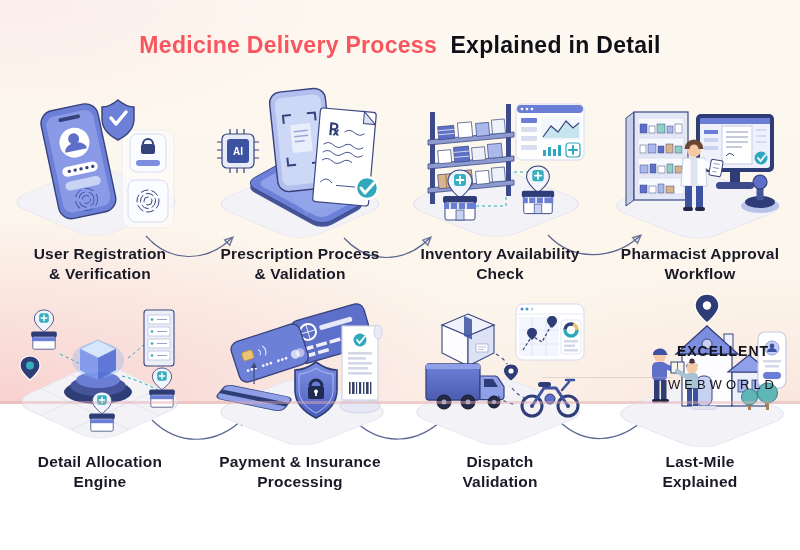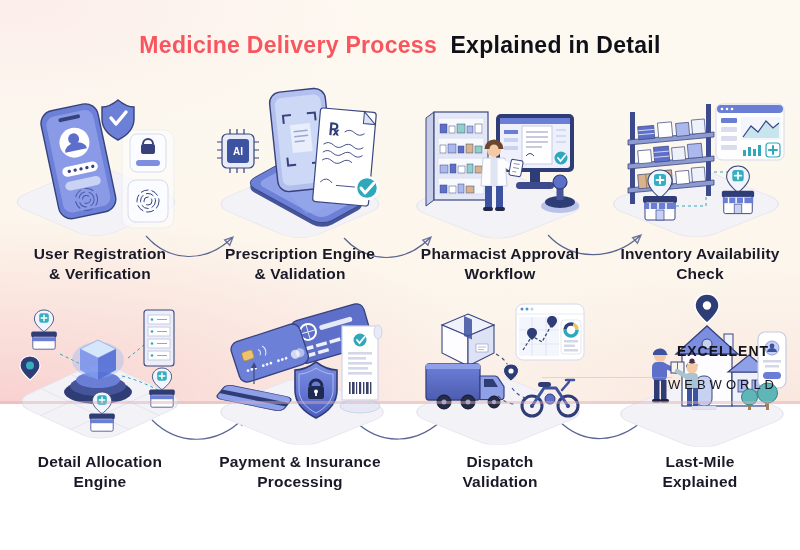--- a/index.html
+++ b/index.html
@@ -160,22 +160,115 @@
             <path d="M112,78 q5,-4 10,0 t10,0 t10,0"></path>
             <path d="M112,100 q6,-7 12,0 M128,102 h26"></path>
           </g>
         </g>
         <g>
           <circle cx="157" cy="104" r="11" fill="#2fa8bc" stroke="#fff" stroke-width="2.5"></circle>
           <path d="M151,104 l4,5 l9,-10" stroke="#fff" stroke-width="3" fill="none" stroke-linecap="round" stroke-linejoin="round"></path>
         </g>
       </svg>
       <div class="label">
-        <span>Prescription Engine</span>
+        <span>Prescription Process</span>
         <span>&amp; Validation</span>
+      </div>
+    </div>
+
+    <div class="cell">
+      <svg class="illus" viewBox="0 0 180 160">
+        <g transform="translate(86,120)">
+            <rect x="-48" y="-48" width="96" height="96" rx="20" transform="scale(1.38,0.55) rotate(45)" fill="#f3f2f7" stroke="#e6e4ee"></rect>
+          </g>
+        <g>
+          <rect x="20" y="28" width="5" height="92" fill="#3d4b8c"></rect>
+          <rect x="96" y="20" width="5" height="92" fill="#3d4b8c"></rect>
+          <g fill="#8e9bd0" stroke="#3a4780" stroke-width=".8">
+            <polygon points="18,56 104,48 104,53 18,61"></polygon>
+            <polygon points="18,80 104,72 104,77 18,85"></polygon>
+            <polygon points="18,104 104,96 104,101 18,109"></polygon>
+          </g>
+          <g transform="rotate(-5 60 45)" stroke="#3a4780" stroke-width=".7">
+            <rect x="28" y="40" width="16" height="13" fill="#5d6fc8"></rect>
+              <path d="M28,44 h16 M28,48 h16" stroke="#fff"></path>
+            <rect x="48" y="38" width="14" height="15" fill="#fff"></rect>
+            <rect x="66" y="40" width="13" height="13" fill="#aab8ec"></rect>
+            <rect x="82" y="38" width="13" height="14" fill="#eef1fa"></rect>
+          </g>
+          <g transform="rotate(-5 60 69)" stroke="#3a4780" stroke-width=".7">
+            <rect x="28" y="64" width="13" height="13" fill="#fff"></rect>
+            <rect x="44" y="62" width="15" height="15" fill="#5d6fc8"></rect>
+              <path d="M44,67 h15 M44,72 h15" stroke="#fff"></path>
+            <rect x="62" y="64" width="13" height="13" fill="#eef1fa"></rect>
+            <rect x="78" y="62" width="14" height="14" fill="#aab8ec"></rect>
+          </g>
+          <g transform="rotate(-5 60 93)" stroke="#3a4780" stroke-width=".7">
+            <rect x="28" y="88" width="16" height="14" fill="#d9b38c"></rect>
+              <path d="M36,88 v14" stroke="#8a6a45"></path>
+            <rect x="48" y="86" width="14" height="15" fill="#d9b38c"></rect>
+              <path d="M55,86 v15" stroke="#8a6a45"></path>
+            <rect x="66" y="88" width="13" height="13" fill="#fff"></rect>
+            <rect x="82" y="86" width="13" height="14" fill="#eef1fa"></rect>
+          </g>
+        </g>
+        <g>
+          <rect x="106" y="20" width="68" height="56" rx="6" fill="#fefeff" stroke="#d5d9ec"></rect>
+          <rect x="107" y="21" width="66" height="8" rx="4" fill="#6b7ed6"></rect>
+          <g fill="#fff">
+              <circle cx="112" cy="25" r="1.3"></circle>
+              <circle cx="117" cy="25" r="1.3"></circle>
+              <circle cx="122" cy="25" r="1.3"></circle>
+            </g>
+          <g>
+              <rect x="111" y="34" width="16" height="5" rx="1" fill="#6b7ed6"></rect>
+              <rect x="111" y="43" width="16" height="5" rx="1" fill="#d9ddef"></rect>
+              <rect x="111" y="52" width="16" height="5" rx="1" fill="#d9ddef"></rect>
+              <rect x="111" y="61" width="16" height="5" rx="1" fill="#d9ddef"></rect>
+            </g>
+          <rect x="131" y="33" width="40" height="23" fill="#f3f6fc"></rect>
+          <path d="M133,53 L141,42 L148,48 L156,37 L163,44 L169,39 V54 H133 Z" fill="#bfe0ea" opacity=".85"></path>
+          <path d="M133,53 L141,42 L148,48 L156,37 L163,44 L169,39" stroke="#3a4780" stroke-width="1.2" fill="none"></path>
+          <g fill="#2fa8bc">
+              <rect x="133" y="66" width="3" height="6"></rect>
+              <rect x="138" y="63" width="3" height="9"></rect>
+              <rect x="143" y="65" width="3" height="7"></rect>
+              <rect x="148" y="61" width="3" height="11"></rect>
+            </g>
+          <rect x="156" y="59" width="14" height="14" rx="3" fill="#fff" stroke="#2fa8bc" stroke-width="1.2"></rect>
+          <path d="M163,62 v8 M159,66 h8" stroke="#2fa8bc" stroke-width="2" stroke-linecap="round"></path>
+        </g>
+        <g stroke="#2fa8bc" stroke-width="1" stroke-dasharray="3 3" fill="none">
+          <path d="M104,88 H118 V96"></path>
+          <path d="M66,122 H96 V112"></path>
+        </g>
+        <g transform="translate(50,128)">
+          <path d="M0,-42 C7,-42 12,-37 12,-31 C12,-23 0,-14 0,-14 C0,-14 -12,-23 -12,-31 C-12,-37 -7,-42 0,-42 Z" fill="#f2f5fd" stroke="#3a4780" stroke-width="1.1"></path>
+          <rect x="-6" y="-38" width="12" height="12" rx="3" fill="#35aebe"></rect>
+          <path d="M0,-35.5 v7 M-3.5,-32 h7" stroke="#fff" stroke-width="1.8" stroke-linecap="round"></path>
+          <rect x="-17" y="-16" width="34" height="7" rx="2" fill="#2f3d76"></rect>
+          <rect x="-15" y="-10" width="30" height="18" rx="2" fill="#fff" stroke="#3a4780" stroke-width="1"></rect>
+          <rect x="-16" y="-9" width="32" height="6" fill="#6b7ed6"></rect>
+            <path d="M-10,-9 v6 M-2,-9 v6 M6,-9 v6" stroke="#fff" stroke-width="1.5"></path>
+          <rect x="-4" y="-2" width="8" height="10" fill="#c7d1f2" stroke="#3a4780" stroke-width=".7"></rect>
+        </g>
+        <g transform="translate(128,122) scale(.95)">
+          <path d="M0,-42 C7,-42 12,-37 12,-31 C12,-23 0,-14 0,-14 C0,-14 -12,-23 -12,-31 C-12,-37 -7,-42 0,-42 Z" fill="#f2f5fd" stroke="#3a4780" stroke-width="1.1"></path>
+          <rect x="-6" y="-38" width="12" height="12" rx="3" fill="#35aebe"></rect>
+          <path d="M0,-35.5 v7 M-3.5,-32 h7" stroke="#fff" stroke-width="1.8" stroke-linecap="round"></path>
+          <rect x="-17" y="-16" width="34" height="7" rx="2" fill="#2f3d76"></rect>
+          <rect x="-15" y="-10" width="30" height="18" rx="2" fill="#fff" stroke="#3a4780" stroke-width="1"></rect>
+          <rect x="-16" y="-9" width="32" height="6" fill="#6b7ed6"></rect>
+            <path d="M-10,-9 v6 M-2,-9 v6 M6,-9 v6" stroke="#fff" stroke-width="1.5"></path>
+          <rect x="-4" y="-2" width="8" height="10" fill="#c7d1f2" stroke="#3a4780" stroke-width=".7"></rect>
+        </g>
+      </svg>
+      <div class="label">
+        <span>Inventory Availability</span>
+        <span>Check</span>
       </div>
     </div>
 
     <div class="cell">
       <svg class="illus" viewBox="0 0 180 160">
         <g transform="translate(88,122)">
             <rect x="-48" y="-48" width="96" height="96" rx="20" transform="scale(1.36,0.54) rotate(45)" fill="#f3f2f7" stroke="#e6e4ee"></rect>
           </g>
         <g>
           <polygon points="16,34 24,28 24,116 16,122" fill="#c7cde6" stroke="#3a4780" stroke-width="1"></polygon>
@@ -250,113 +343,20 @@
           <ellipse cx="0" cy="4" rx="15" ry="6" fill="#2f3d76"></ellipse>
           <rect x="-3.5" y="-12" width="7" height="14" fill="#46549a"></rect>
           <circle cx="0" cy="-16" r="7" fill="#5d6fc8" stroke="#2f3d76" stroke-width="1.2"></circle>
         </g>
       </svg>
       <div class="label">
         <span>Pharmacist Approval</span>
         <span>Workflow</span>
       </div>
     </div>
-
-    <div class="cell">
-      <svg class="illus" viewBox="0 0 180 160">
-        <g transform="translate(86,120)">
-            <rect x="-48" y="-48" width="96" height="96" rx="20" transform="scale(1.38,0.55) rotate(45)" fill="#f3f2f7" stroke="#e6e4ee"></rect>
-          </g>
-        <g>
-          <rect x="20" y="28" width="5" height="92" fill="#3d4b8c"></rect>
-          <rect x="96" y="20" width="5" height="92" fill="#3d4b8c"></rect>
-          <g fill="#8e9bd0" stroke="#3a4780" stroke-width=".8">
-            <polygon points="18,56 104,48 104,53 18,61"></polygon>
-            <polygon points="18,80 104,72 104,77 18,85"></polygon>
-            <polygon points="18,104 104,96 104,101 18,109"></polygon>
-          </g>
-          <g transform="rotate(-5 60 45)" stroke="#3a4780" stroke-width=".7">
-            <rect x="28" y="40" width="16" height="13" fill="#5d6fc8"></rect>
-              <path d="M28,44 h16 M28,48 h16" stroke="#fff"></path>
-            <rect x="48" y="38" width="14" height="15" fill="#fff"></rect>
-            <rect x="66" y="40" width="13" height="13" fill="#aab8ec"></rect>
-            <rect x="82" y="38" width="13" height="14" fill="#eef1fa"></rect>
-          </g>
-          <g transform="rotate(-5 60 69)" stroke="#3a4780" stroke-width=".7">
-            <rect x="28" y="64" width="13" height="13" fill="#fff"></rect>
-            <rect x="44" y="62" width="15" height="15" fill="#5d6fc8"></rect>
-              <path d="M44,67 h15 M44,72 h15" stroke="#fff"></path>
-            <rect x="62" y="64" width="13" height="13" fill="#eef1fa"></rect>
-            <rect x="78" y="62" width="14" height="14" fill="#aab8ec"></rect>
-          </g>
-          <g transform="rotate(-5 60 93)" stroke="#3a4780" stroke-width=".7">
-            <rect x="28" y="88" width="16" height="14" fill="#d9b38c"></rect>
-              <path d="M36,88 v14" stroke="#8a6a45"></path>
-            <rect x="48" y="86" width="14" height="15" fill="#d9b38c"></rect>
-              <path d="M55,86 v15" stroke="#8a6a45"></path>
-            <rect x="66" y="88" width="13" height="13" fill="#fff"></rect>
-            <rect x="82" y="86" width="13" height="14" fill="#eef1fa"></rect>
-          </g>
-        </g>
-        <g>
-          <rect x="106" y="20" width="68" height="56" rx="6" fill="#fefeff" stroke="#d5d9ec"></rect>
-          <rect x="107" y="21" width="66" height="8" rx="4" fill="#6b7ed6"></rect>
-          <g fill="#fff">
-              <circle cx="112" cy="25" r="1.3"></circle>
-              <circle cx="117" cy="25" r="1.3"></circle>
-              <circle cx="122" cy="25" r="1.3"></circle>
-            </g>
-          <g>
-              <rect x="111" y="34" width="16" height="5" rx="1" fill="#6b7ed6"></rect>
-              <rect x="111" y="43" width="16" height="5" rx="1" fill="#d9ddef"></rect>
-              <rect x="111" y="52" width="16" height="5" rx="1" fill="#d9ddef"></rect>
-              <rect x="111" y="61" width="16" height="5" rx="1" fill="#d9ddef"></rect>
-            </g>
-          <rect x="131" y="33" width="40" height="23" fill="#f3f6fc"></rect>
-          <path d="M133,53 L141,42 L148,48 L156,37 L163,44 L169,39 V54 H133 Z" fill="#bfe0ea" opacity=".85"></path>
-          <path d="M133,53 L141,42 L148,48 L156,37 L163,44 L169,39" stroke="#3a4780" stroke-width="1.2" fill="none"></path>
-          <g fill="#2fa8bc">
-              <rect x="133" y="66" width="3" height="6"></rect>
-              <rect x="138" y="63" width="3" height="9"></rect>
-              <rect x="143" y="65" width="3" height="7"></rect>
-              <rect x="148" y="61" width="3" height="11"></rect>
-            </g>
-          <rect x="156" y="59" width="14" height="14" rx="3" fill="#fff" stroke="#2fa8bc" stroke-width="1.2"></rect>
-          <path d="M163,62 v8 M159,66 h8" stroke="#2fa8bc" stroke-width="2" stroke-linecap="round"></path>
-        </g>
-        <g stroke="#2fa8bc" stroke-width="1" stroke-dasharray="3 3" fill="none">
-          <path d="M104,88 H118 V96"></path>
-          <path d="M66,122 H96 V112"></path>
-        </g>
-        <g transform="translate(50,128)">
-          <path d="M0,-42 C7,-42 12,-37 12,-31 C12,-23 0,-14 0,-14 C0,-14 -12,-23 -12,-31 C-12,-37 -7,-42 0,-42 Z" fill="#f2f5fd" stroke="#3a4780" stroke-width="1.1"></path>
-          <rect x="-6" y="-38" width="12" height="12" rx="3" fill="#35aebe"></rect>
-          <path d="M0,-35.5 v7 M-3.5,-32 h7" stroke="#fff" stroke-width="1.8" stroke-linecap="round"></path>
-          <rect x="-17" y="-16" width="34" height="7" rx="2" fill="#2f3d76"></rect>
-          <rect x="-15" y="-10" width="30" height="18" rx="2" fill="#fff" stroke="#3a4780" stroke-width="1"></rect>
-          <rect x="-16" y="-9" width="32" height="6" fill="#6b7ed6"></rect>
-            <path d="M-10,-9 v6 M-2,-9 v6 M6,-9 v6" stroke="#fff" stroke-width="1.5"></path>
-          <rect x="-4" y="-2" width="8" height="10" fill="#c7d1f2" stroke="#3a4780" stroke-width=".7"></rect>
-        </g>
-        <g transform="translate(128,122) scale(.95)">
-          <path d="M0,-42 C7,-42 12,-37 12,-31 C12,-23 0,-14 0,-14 C0,-14 -12,-23 -12,-31 C-12,-37 -7,-42 0,-42 Z" fill="#f2f5fd" stroke="#3a4780" stroke-width="1.1"></path>
-          <rect x="-6" y="-38" width="12" height="12" rx="3" fill="#35aebe"></rect>
-          <path d="M0,-35.5 v7 M-3.5,-32 h7" stroke="#fff" stroke-width="1.8" stroke-linecap="round"></path>
-          <rect x="-17" y="-16" width="34" height="7" rx="2" fill="#2f3d76"></rect>
-          <rect x="-15" y="-10" width="30" height="18" rx="2" fill="#fff" stroke="#3a4780" stroke-width="1"></rect>
-          <rect x="-16" y="-9" width="32" height="6" fill="#6b7ed6"></rect>
-            <path d="M-10,-9 v6 M-2,-9 v6 M6,-9 v6" stroke="#fff" stroke-width="1.5"></path>
-          <rect x="-4" y="-2" width="8" height="10" fill="#c7d1f2" stroke="#3a4780" stroke-width=".7"></rect>
-        </g>
-      </svg>
-      <div class="label">
-        <span>Inventory Availability</span>
-        <span>Check</span>
-      </div>
-    </div>
   </div>
 
   <div class="row row2">
 
     <div class="cell">
       <svg class="illus" viewBox="0 0 180 160">
         <g transform="translate(90,110) scale(1.25,0.58) rotate(45)">
           <rect x="-50" y="-50" width="100" height="100" rx="20" fill="#f3f2f7" stroke="#e6e4ee"></rect>
           <path d="M-50,-17 H50 M-50,17 H50 M-17,-50 V50 M17,-50 V50" stroke="#e4e3ef" stroke-width="1.2"></path>
         </g>

